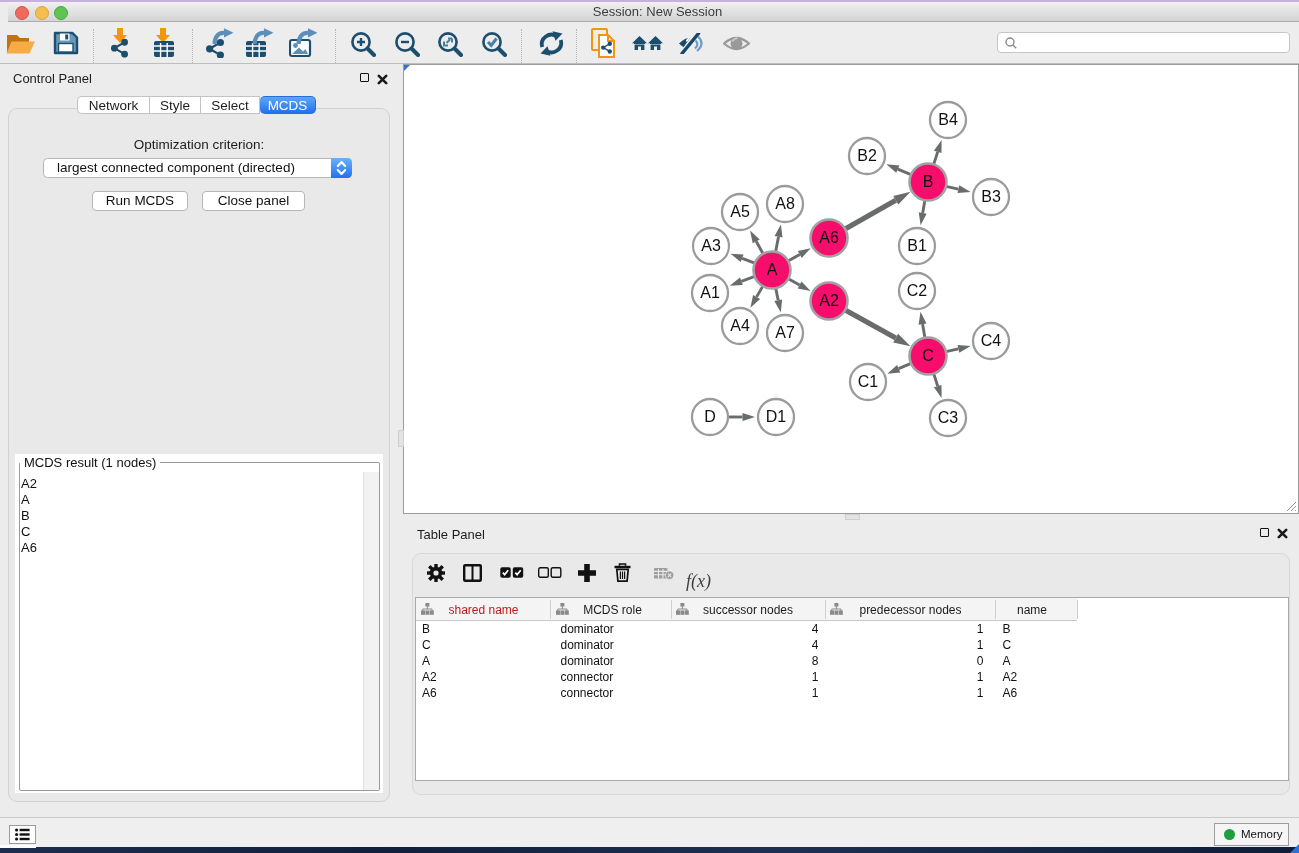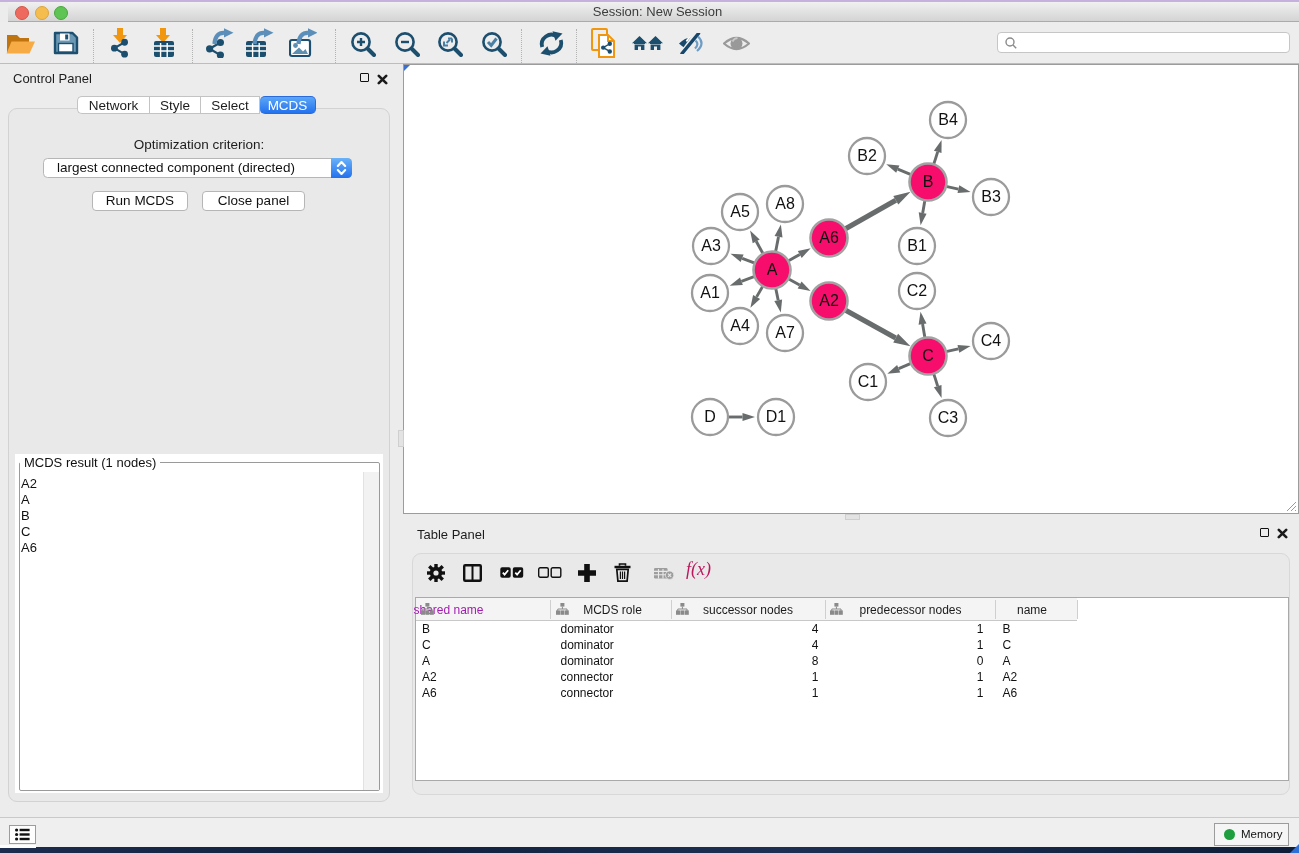--- a/index.html
+++ b/index.html
@@ -341,30 +341,30 @@
       <path d="M5.5 2.8 L5.5 1 L11.5 1 L11.5 2.8" fill="none" stroke="#111" stroke-width="1.6"></path>
       <path d="M2.8 6.4 L3.9 18.2 L13.1 18.2 L14.2 6.4 Z" fill="none" stroke="#111" stroke-width="1.7"></path>
       <path d="M6.4 8.5 V16 M8.5 8.5 V16 M10.6 8.5 V16" stroke="#111" stroke-width="1.2"></path>
     </svg>
 <svg class="abs" style="left:251px;top:48px" width="20" height="13" viewBox="0 0 20 13">
       <rect x="0" y="1" width="13.5" height="10.5" rx="1.2" fill="#9d9d9d"></rect>
       <path d="M0 4.4 H13.5 M0 7.8 H13.5 M4.5 2 V11.5 M9 2 V11.5" stroke="#e9e9e9" stroke-width="1.1"></path>
       <circle cx="15.6" cy="8.2" r="4.2" fill="#9d9d9d" stroke="#e9e9e9" stroke-width="0.8"></circle>
       <path d="M14 6.6 L17.2 9.8 M17.2 6.6 L14 9.8" stroke="#e9e9e9" stroke-width="1.2"></path>
     </svg>
-  <div class="abs" style="left:283px;top:40px;font-size:18px;color:#be185d;font-family:'Liberation Serif',serif;font-style:italic;">f(x)</div>
+  <div class="abs" style="left:283px;top:52px;font-size:18px;color:#404040;font-family:'Liberation Serif',serif;font-style:italic;">f(x)</div>
 
   <div class="abs" style="left:11.5px;top:78px;width:874.5px;height:184px;background:#fff;border:1px solid #a9a9a9;box-sizing:border-box;">
 <div class="abs" style="left:0;top:0;width:661.5px;height:23px;background:#f4f4f4;border-bottom:1px solid #c8c8c8;box-sizing:border-box;"></div>
 <div class="abs" style="left:134.5px;top:2px;width:1px;height:19px;background:#cfcfcf;"></div>
 <div class="abs" style="left:255.5px;top:2px;width:1px;height:19px;background:#cfcfcf;"></div>
 <div class="abs" style="left:409.5px;top:2px;width:1px;height:19px;background:#cfcfcf;"></div>
 <div class="abs" style="left:579.5px;top:2px;width:1px;height:19px;background:#cfcfcf;"></div>
 <div class="abs" style="left:661.5px;top:2px;width:1px;height:19px;background:#cfcfcf;"></div>
-<div class="abs" style="left:-2px;top:5px;width:140px;text-align:left;font-size:12px;color:#a21caf;">shared name</div>
+<div class="abs" style="left:-2px;top:5px;width:140px;text-align:center;font-size:12px;color:#b91c1c;">shared name</div>
 <svg width="13" height="12" viewBox="0 0 13 12" style="position:absolute;left:5px;top:5px;">
         <rect x="4.4" y="0" width="4" height="3.6" fill="#8a8a8a"></rect>
         <path d="M6.4 3.6 V6 M1.8 8 V6 H11 V8" stroke="#8a8a8a" stroke-width="1" fill="none"></path>
         <rect x="0" y="7.4" width="4" height="4.4" fill="#8a8a8a"></rect>
         <rect x="4.4" y="7.4" width="4" height="4.4" fill="#8a8a8a"></rect>
         <rect x="8.8" y="7.4" width="4" height="4.4" fill="#8a8a8a"></rect>
       </svg>
 <div class="abs" style="left:127px;top:5px;width:140px;text-align:center;font-size:12px;color:#1b1b1b;">MCDS role</div>
 <svg width="13" height="12" viewBox="0 0 13 12" style="position:absolute;left:140.5px;top:5px;">
         <rect x="4.4" y="0" width="4" height="3.6" fill="#8a8a8a"></rect>

